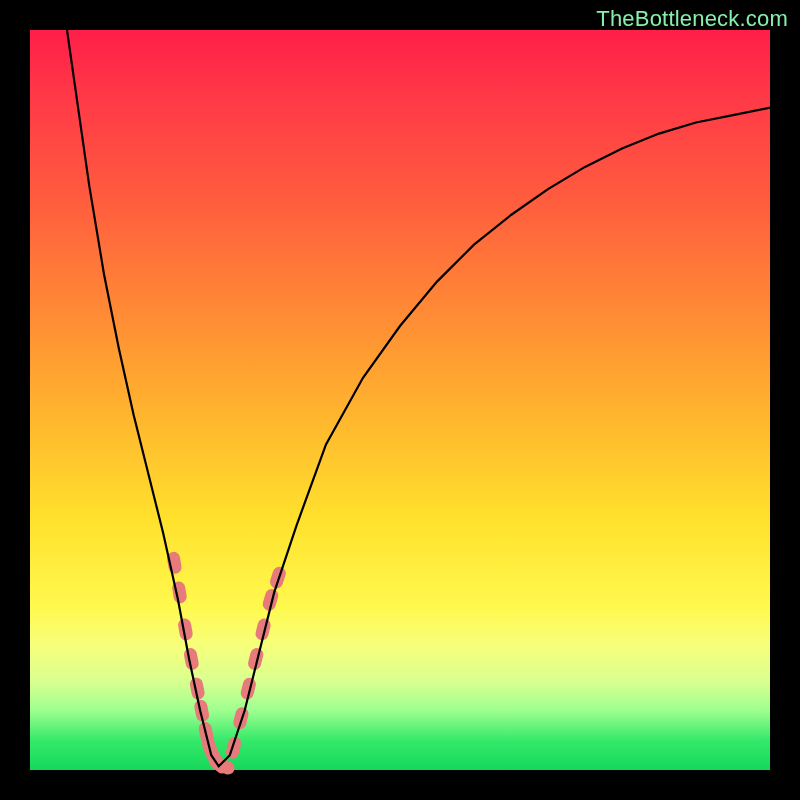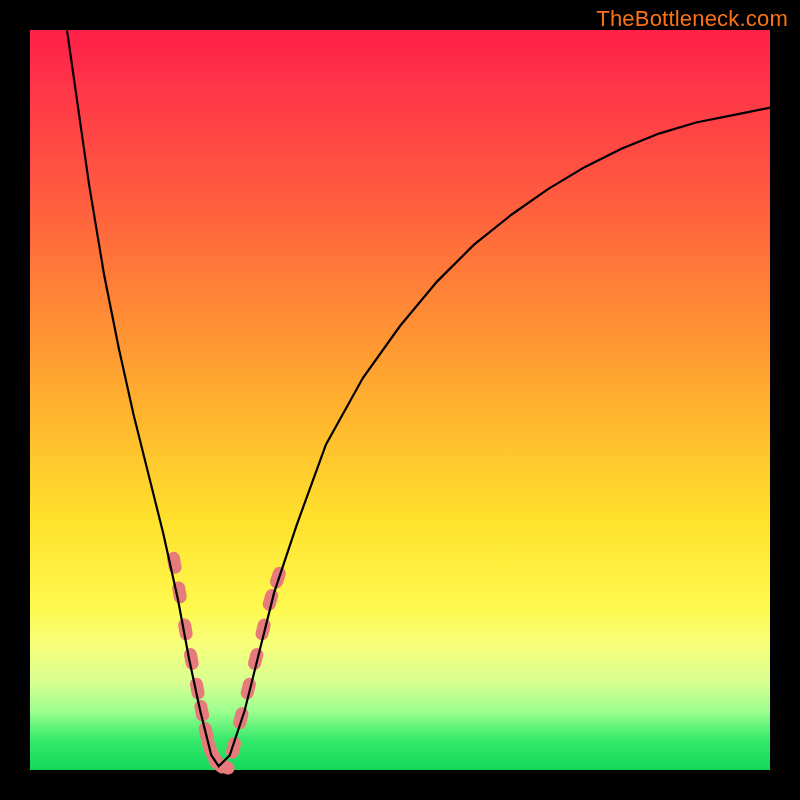--- a/index.html
+++ b/index.html
@@ -39,21 +39,21 @@
       #d9ff90 88%,
       #9dff8f 92%,
       #35e96a 96%,
       #14d85a 100%
     );
   }
   .watermark {
     position: absolute;
     top: 6px;
     right: 12px;
-    color: #f97316;
+    color: #86efac;
     font-size: 22px;
     font-weight: 500;
     letter-spacing: 0.2px;
     user-select: none;
   }
   svg.overlay {
     position: absolute;
     left: 0;
     top: 0;
     width: 740px;

